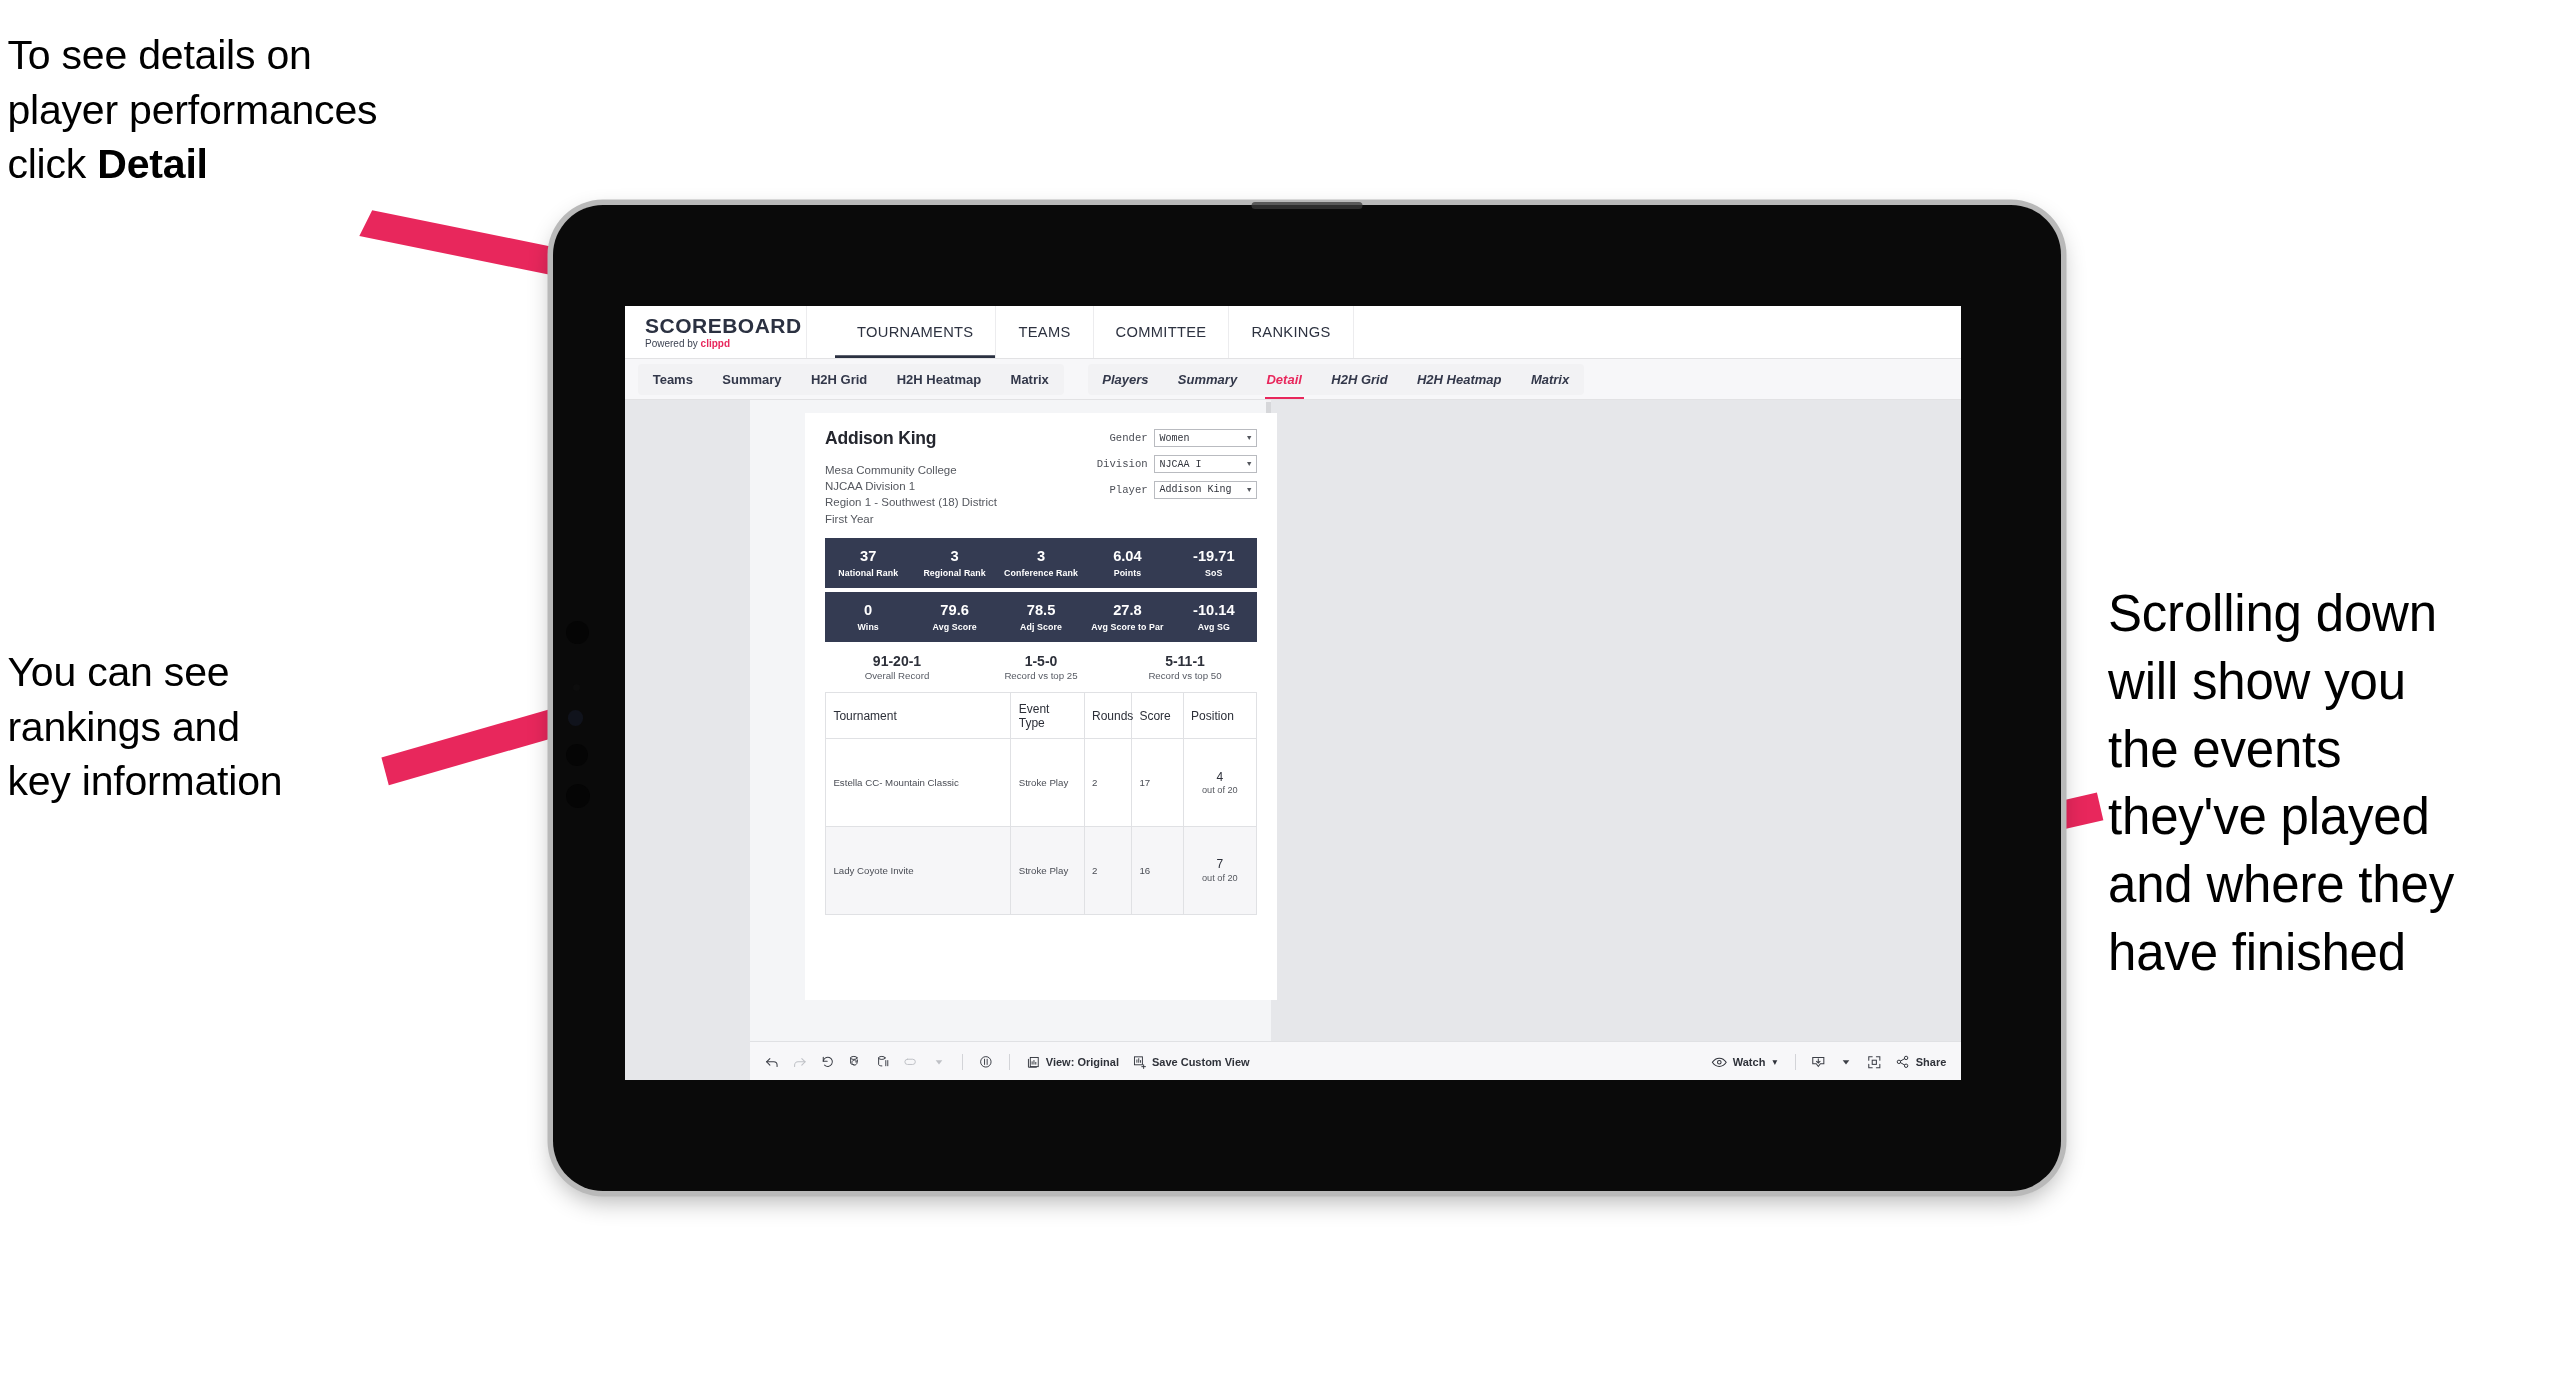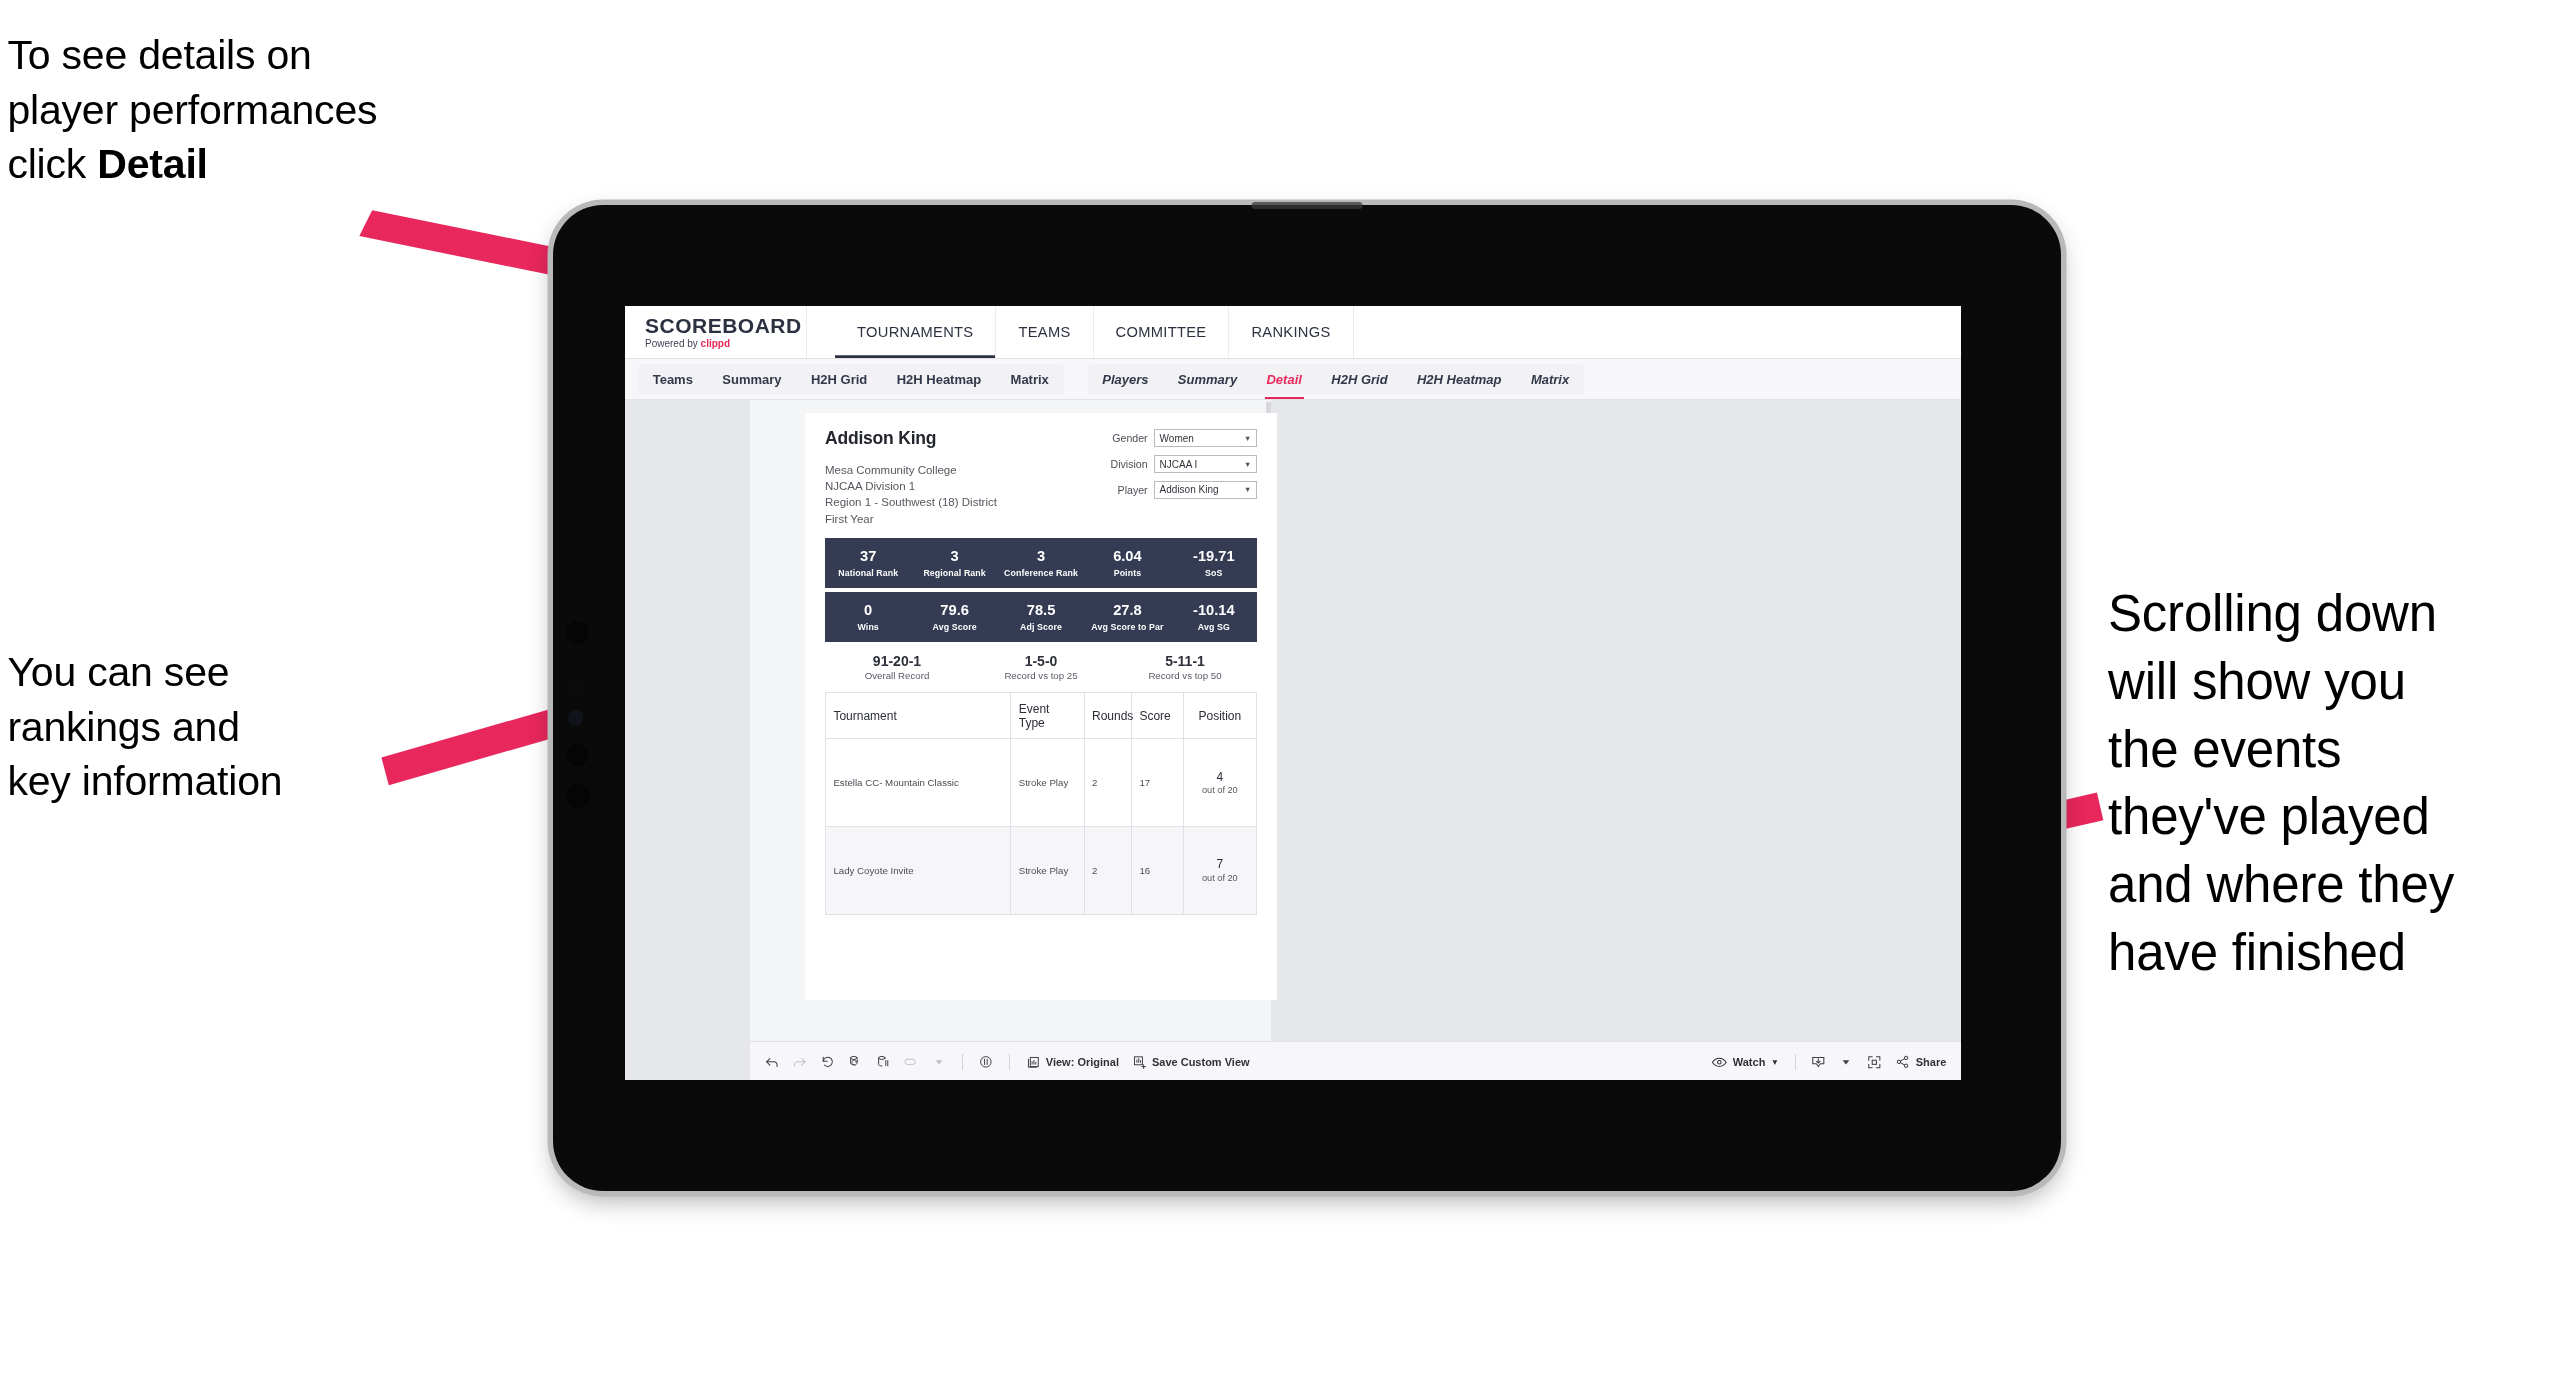--- a/index.html
+++ b/index.html
@@ -118,21 +118,21 @@
     position:absolute;right:0;top:0;width:5.5px;bottom:41px;background:#f1f1f3;
   }
   .scroll-thumb{position:absolute;right:0;top:1.8px;width:5.5px;height:256px;background:#d6d7da;}
 
   
   .phead{display:flex;justify-content:space-between;align-items:flex-start;}
   .pname{font-size:17.5px;font-weight:700;color:#24262e;letter-spacing:-0.2px;}
   .pmeta{font-size:11.5px;color:#55585f;line-height:1.42;margin-top:13px;}
 
   .filters{display:flex;flex-direction:column;gap:8.3px;padding-top:1.8px;}
-  .filter-row{display:flex;align-items:center;gap:6.4px;justify-content:flex-end;}
+  .filter-row{display:flex;align-items:center;gap:6.4px;justify-content:flex-end;font-family:Liberation Mono, monospace;}
   .filter-label{font-size:10.6px;color:#4b4e56;}
   .filter-select{
     width:103px;height:17.5px;border:0.9px solid #b9bbc0;background:#fff;
     display:flex;align-items:center;justify-content:space-between;
     padding:0 4.6px;box-sizing:border-box;font-size:10px;color:#30333b;cursor:pointer;
   }
   .caret{font-size:7.4px;color:#53565d;}
 
   
   .band{
@@ -147,21 +147,21 @@
   .rec{flex:1;text-align:center;}
   .rec .v{font-size:14px;font-weight:700;color:#2d303a;}
   .rec .l{font-size:9.7px;color:#565a63;margin-top:1.8px;}
 
   
   table.events{width:100%;border-collapse:collapse;table-layout:fixed;}
   table.events th{
     font-size:12px;font-weight:400;color:#2c2f38;text-align:left;
     padding:8.3px 7.4px;border:0.9px solid #e0e1e4;background:#fff;
   }
-  table.events th.pos{text-align:center;}
+  table.events th.pos{}
   table.events td{
     font-size:9.7px;color:#4a4d55;padding:7.4px;border:0.9px solid #e0e1e4;
     height:72px;vertical-align:middle;background:#fff;
   }
   table.events tr.alt td{background:#f6f6f8;}
   table.events td.pos{text-align:center;}
   table.events td.pos .p{font-size:12px;color:#2d303a;}
   table.events td.pos .o{font-size:9.2px;color:#55585f;margin-top:1.8px;}
 
   

